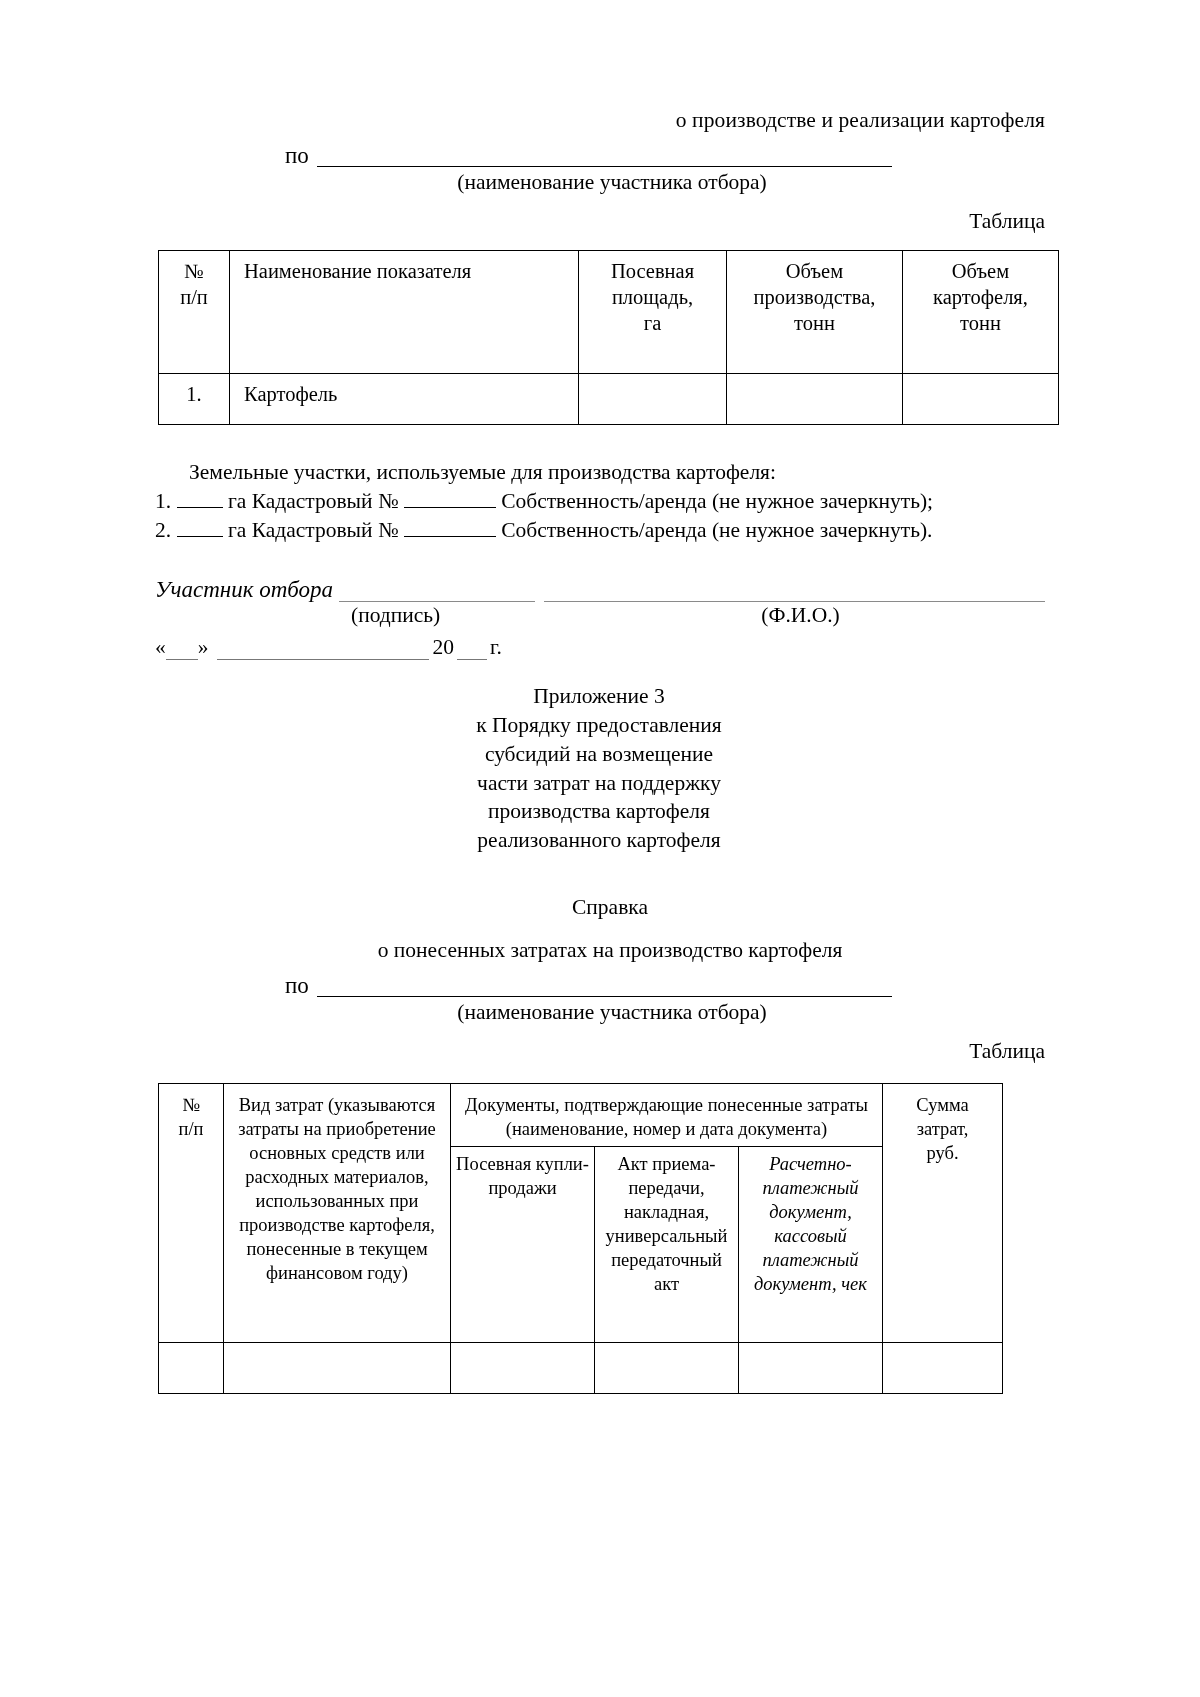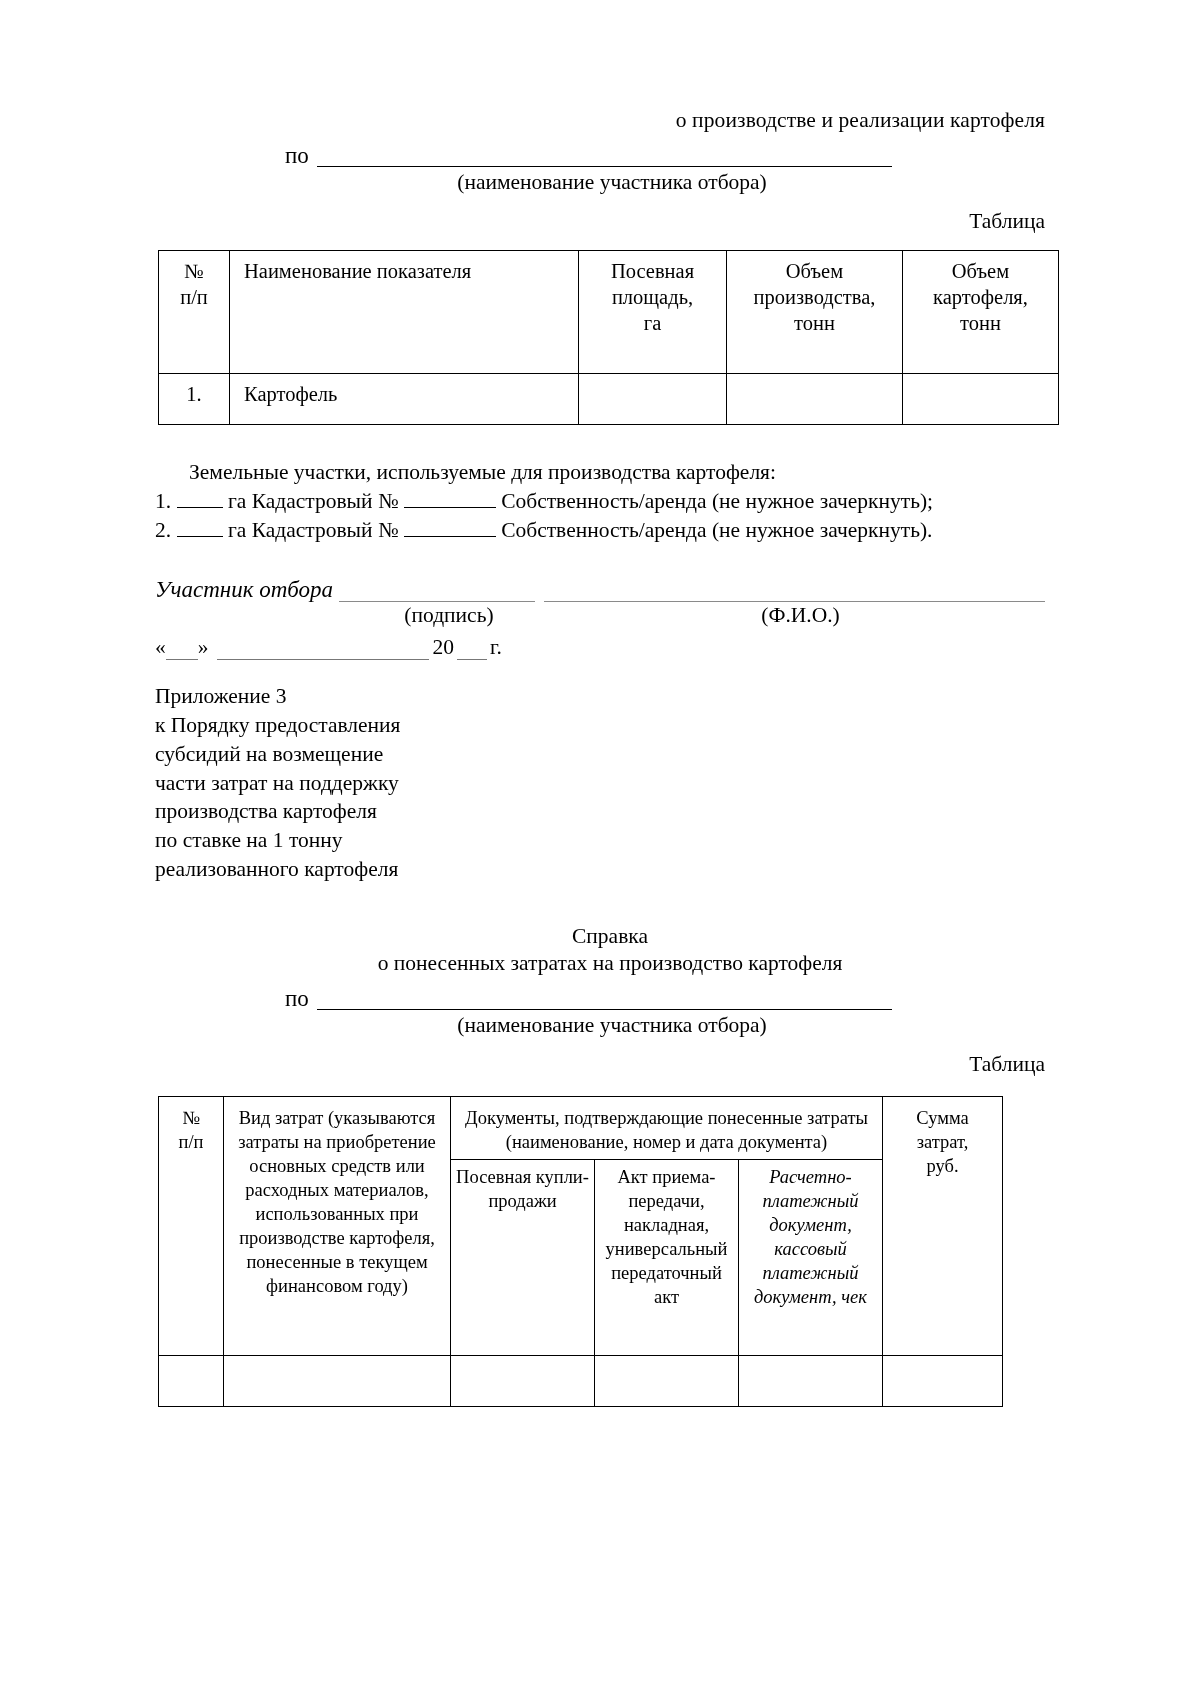--- a/index.html
+++ b/index.html
@@ -134,21 +134,21 @@
     border-bottom: 1.6px solid #8a8a8a;
     height: 18px;
     flex: 1 1 auto;
     margin-left: 9px;
   }
   .sign-caps {
     display: flex;
     font-size: 21.5px;
     margin-top: 1px;
   }
-  .cap-sig { width: 196px; text-align: center; margin-left: 196px; }
+  .cap-sig { width: 196px; text-align: left; margin-left: 196px; }
   .cap-fio { flex: 1 1 auto; text-align: center; margin-left: 9px; }
 
   .date-row {
     display: flex;
     align-items: flex-end;
     font-size: 21.5px;
     margin-top: 7px;
   }
   .date-row .q1 { white-space: nowrap; }
   .u-day {
@@ -169,37 +169,37 @@
     width: 30px;
     border-bottom: 1.5px solid #777;
     height: 17px;
     margin: 0 3px;
   }
 
   
   .prilozh {
     margin-top: 22px;
     font-size: 21.5px;
-    text-align: left;
+    text-align: center;
     line-height: 1.34;
     padding-right: 2px;
   }
 
   
   .sec2 { margin-top: 40px; }
   .sec2 .h-spravka {
     font-size: 21.5px;
     text-align: center;
     padding-left: 20px;
   }
   .sec2 .h-sub {
     font-size: 21.5px;
     text-align: center;
     padding-left: 20px;
-    margin-top: 2px;
+    margin-top: 18px;
   }
 
   
   table.t2 {
     border-collapse: collapse;
     width: 845px;
     margin-top: 19px;
     margin-left: 3px;
     table-layout: fixed;
   }
@@ -322,21 +322,20 @@
       </div>
     </div>
   </div>
 
   <div class="prilozh">
     <div>Приложение 3</div>
     <div>к Порядку предоставления</div>
     <div>субсидий на возмещение</div>
     <div>части затрат на поддержку</div>
     <div>производства картофеля</div>
-    <div>по ставке на 1 тонну</div>
     <div>реализованного картофеля</div>
   </div>
 
   <div class="sec2">
     <div class="h-spravka">Справка</div>
     <div class="h-sub">о понесенных затратах на производство картофеля</div>
 
     <div class="po-row">
       <span class="po-word">по</span>
       <span class="blank-rule"></span>

